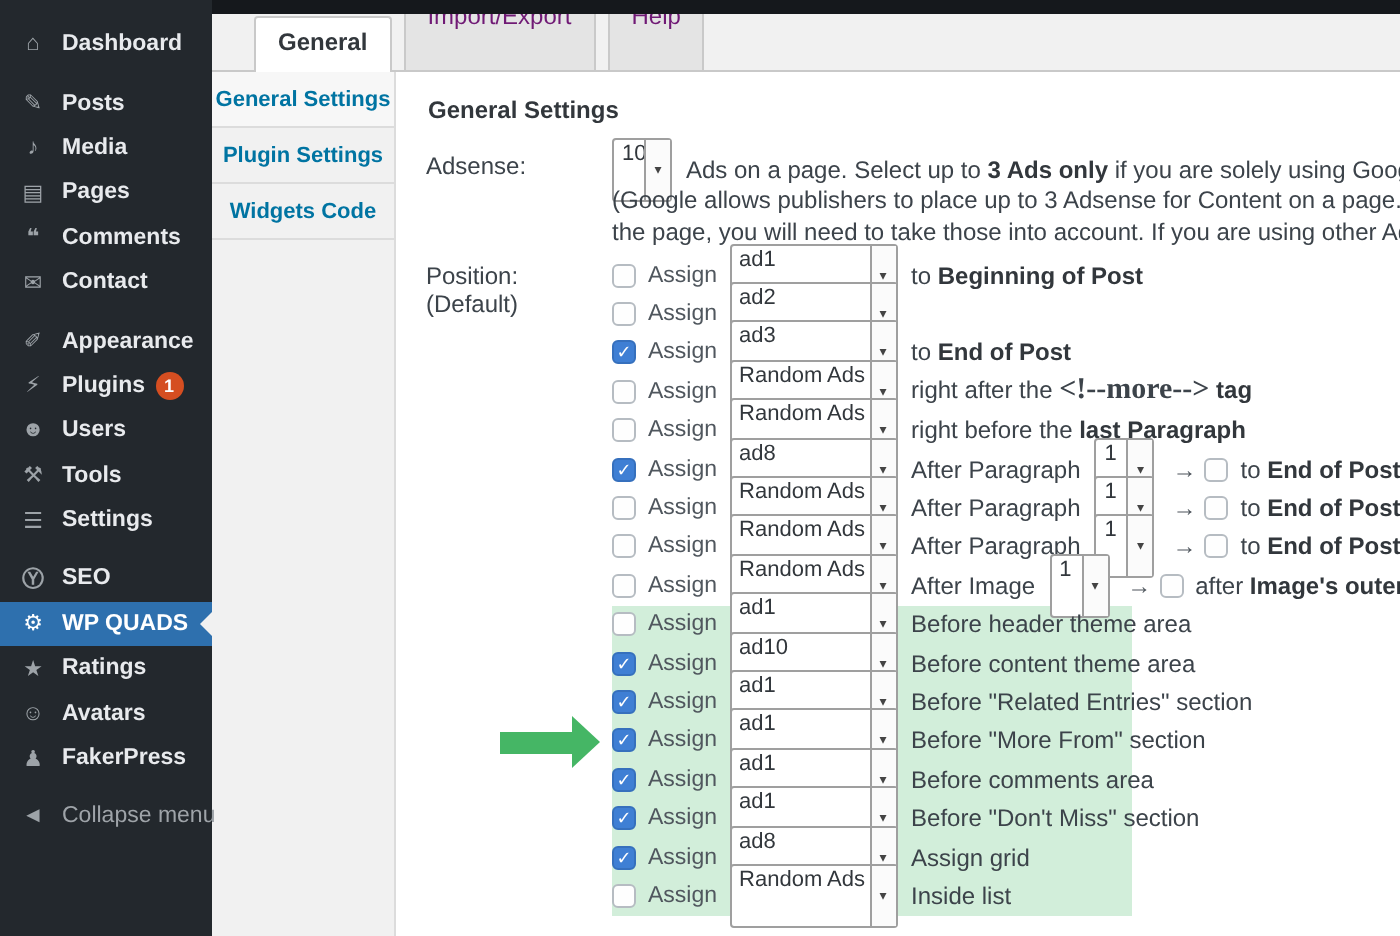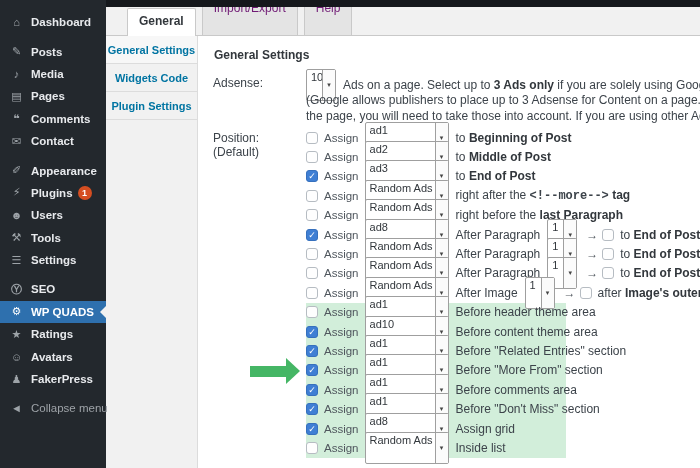--- a/index.html
+++ b/index.html
@@ -66,21 +66,21 @@
     background:#fff;font-size:11px;color:#32373c;flex:none;cursor:pointer;}
   .sel .val{padding:0 4px;line-height:15px;flex:1;overflow:hidden;}
   .sel .btn{width:13px;border-left:1px solid #9f9f9f;display:flex;align-items:center;justify-content:center;
     font-size:7px;color:#444;background:#fbfbfb;}
   .sel.ad{width:84px;margin-right:7px;}
   .sel.num{width:30px;margin:0 5px;}
   .midlabel{margin-right:2px;}
   .arr{margin:0 4px;color:#50575e;}
   .cb2{margin-right:6px;}
   .run-b{font-weight:700;color:#32373c;}
-  .run-c{font-family:Liberation Mono, monospace;font-size:12px;font-weight:700;}
+  .run-c{font-family:Liberation Serif, serif;font-size:15px;font-weight:700;}
   .garrow{position:absolute;left:52px;top:322px;width:51px;height:26px;z-index:3;}
   .garrow .shaft{position:absolute;left:0;top:7.5px;width:37px;height:11px;background:var(--arrow-green);}
   .garrow .head{position:absolute;left:36px;top:0;width:0;height:0;
     border-top:13px solid transparent;border-bottom:13px solid transparent;border-left:14px solid var(--arrow-green);}
 </style>
 </head>
 <body>
 
 <div class="adminbar"></div>
 
@@ -157,22 +157,22 @@
   </div>
 
 <div class="tabbar" id="tabbar">
     <div class="tab active">General</div>
     <div class="tab">Import/Export</div>
     <div class="tab">Help</div>
   </div>
 
 <div class="subnav" id="subnav">
     <div class="sn-item active">General Settings</div>
+    <div class="sn-item">Plugin Settings</div>
     <div class="sn-item">Widgets Code</div>
-    <div class="sn-item">Plugin Settings</div>
   </div>
 
 <div class="main">
   <div class="heading">General Settings</div>
 
   <div class="field-label" id="adsense-label">Adsense:</div>
   <div class="adsense-row">
     <span class="sel num" style="margin:0 7px 0 0;">
       <span class="val">10</span>
       <span class="btn">▾</span>
@@ -196,21 +196,20 @@
         </span>
         <span><span class="run-n">to </span><span class="run-b">Beginning of Post</span></span>
       </div>
       <div class="row">
         <span class="cb">✓</span>
         <span class="assign">Assign</span>
         <span class="sel ad">
           <span class="val">ad2</span>
           <span class="btn">▾</span>
         </span>
-        <span><span class="run-n">to </span><span class="run-b">Middle of Post</span></span>
       </div>
       <div class="row">
         <span class="cb on">✓</span>
         <span class="assign">Assign</span>
         <span class="sel ad">
           <span class="val">ad3</span>
           <span class="btn">▾</span>
         </span>
         <span><span class="run-n">to </span><span class="run-b">End of Post</span></span>
       </div>

